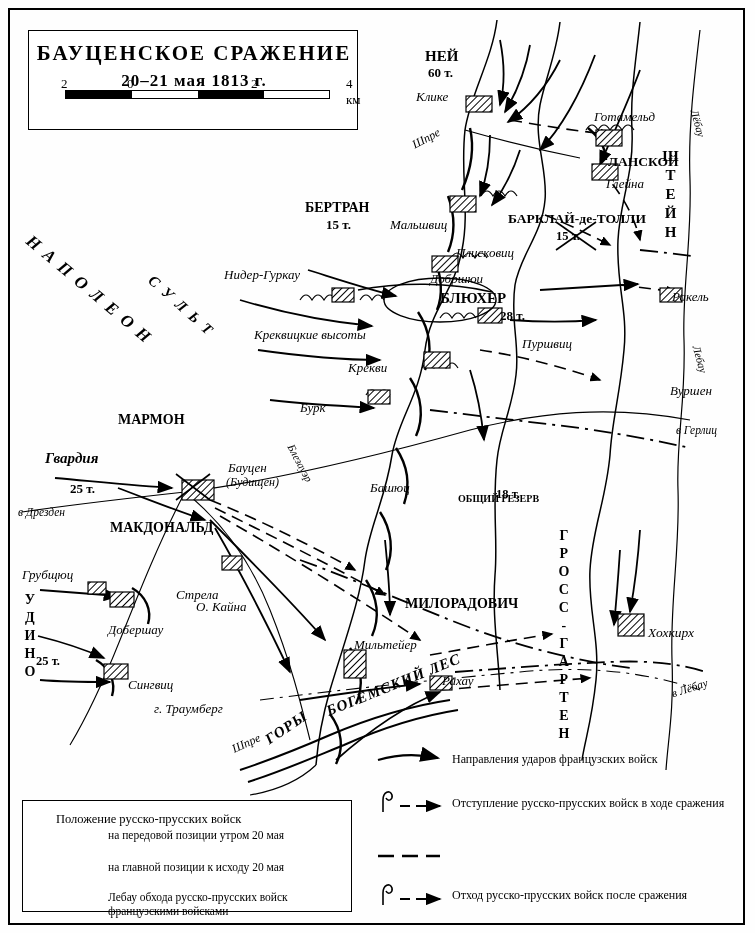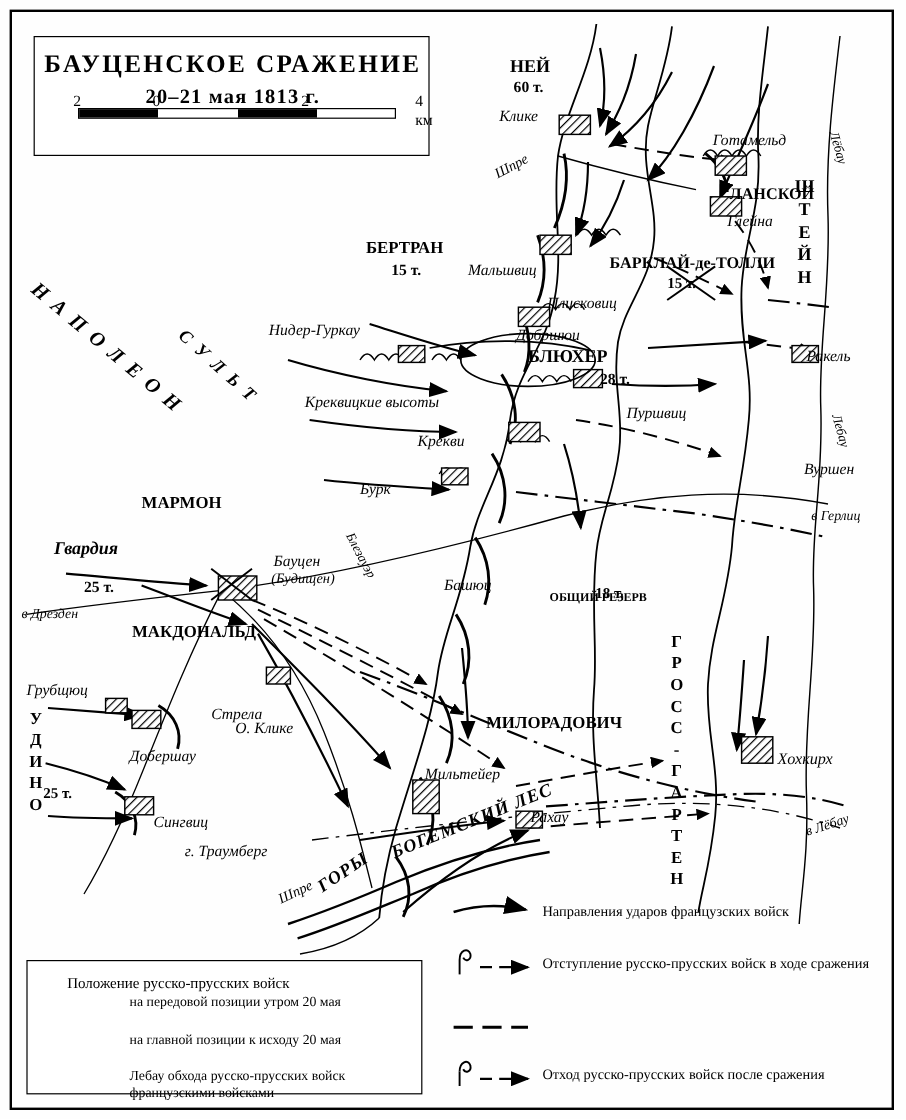--- a/index.html
+++ b/index.html
@@ -279,21 +279,21 @@
   <div class="lbl italic" style="left:348px;top:361px;font-size:13px;">Крекви</div>
   <div class="lbl italic" style="left:522px;top:337px;font-size:13px;">Пуршвиц</div>
   <div class="lbl italic" style="left:672px;top:290px;font-size:13px;font-style:italic;">Ракель</div>
   <div class="lbl italic" style="left:670px;top:384px;font-size:13px;">Вуршен</div>
   <div class="lbl italic" style="left:300px;top:401px;font-size:13px;">Бурк</div>
   <div class="lbl italic" style="left:228px;top:461px;font-size:13px;">Бауцен</div>
   <div class="lbl italic" style="left:226px;top:476px;font-size:12px;">(Будищен)</div>
   <div class="lbl italic" style="left:358px;top:481px;font-size:13px;margin-left:12px;">Башюц</div>
   <div class="lbl italic" style="left:176px;top:588px;font-size:13px;">Стрела</div>
   <div class="lbl italic" style="left:22px;top:568px;font-size:13px;">Грубщюц</div>
-  <div class="lbl italic" style="left:196px;top:600px;font-size:13px;">О. Клике</div>
+  <div class="lbl italic" style="left:196px;top:600px;font-size:13px;">О. Кайна</div>
   <div class="lbl italic" style="left:108px;top:623px;font-size:13px;">Добершау</div>
   <div class="lbl italic" style="left:128px;top:678px;font-size:13px;">Сингвиц</div>
   <div class="lbl italic" style="left:154px;top:702px;font-size:13px;text-align:right;">г. Траумберг</div>
   <div class="lbl italic" style="left:354px;top:638px;font-size:13px;">Мильтейер</div>
   <div class="lbl italic" style="left:442px;top:674px;font-size:13px;">Рахау</div>
   <div class="lbl italic" style="left:648px;top:626px;font-size:13.5px;">Хохкирх</div>
 
   <div class="lbl bold italic" style="left:34px;top:232px;font-size:17px;transform:rotate(40deg);transform-origin:left top;letter-spacing:2px;">Н А П О Л Е О Н</div>
   <div class="lbl bold italic" style="left:156px;top:272px;font-size:15px;transform:rotate(42deg);transform-origin:left top;letter-spacing:2px;">С У Л Ь Т</div>
   <div class="lbl italic" style="left:410px;top:140px;font-size:12px;transform:rotate(-28deg);transform-origin:left top;">Шпре</div>

